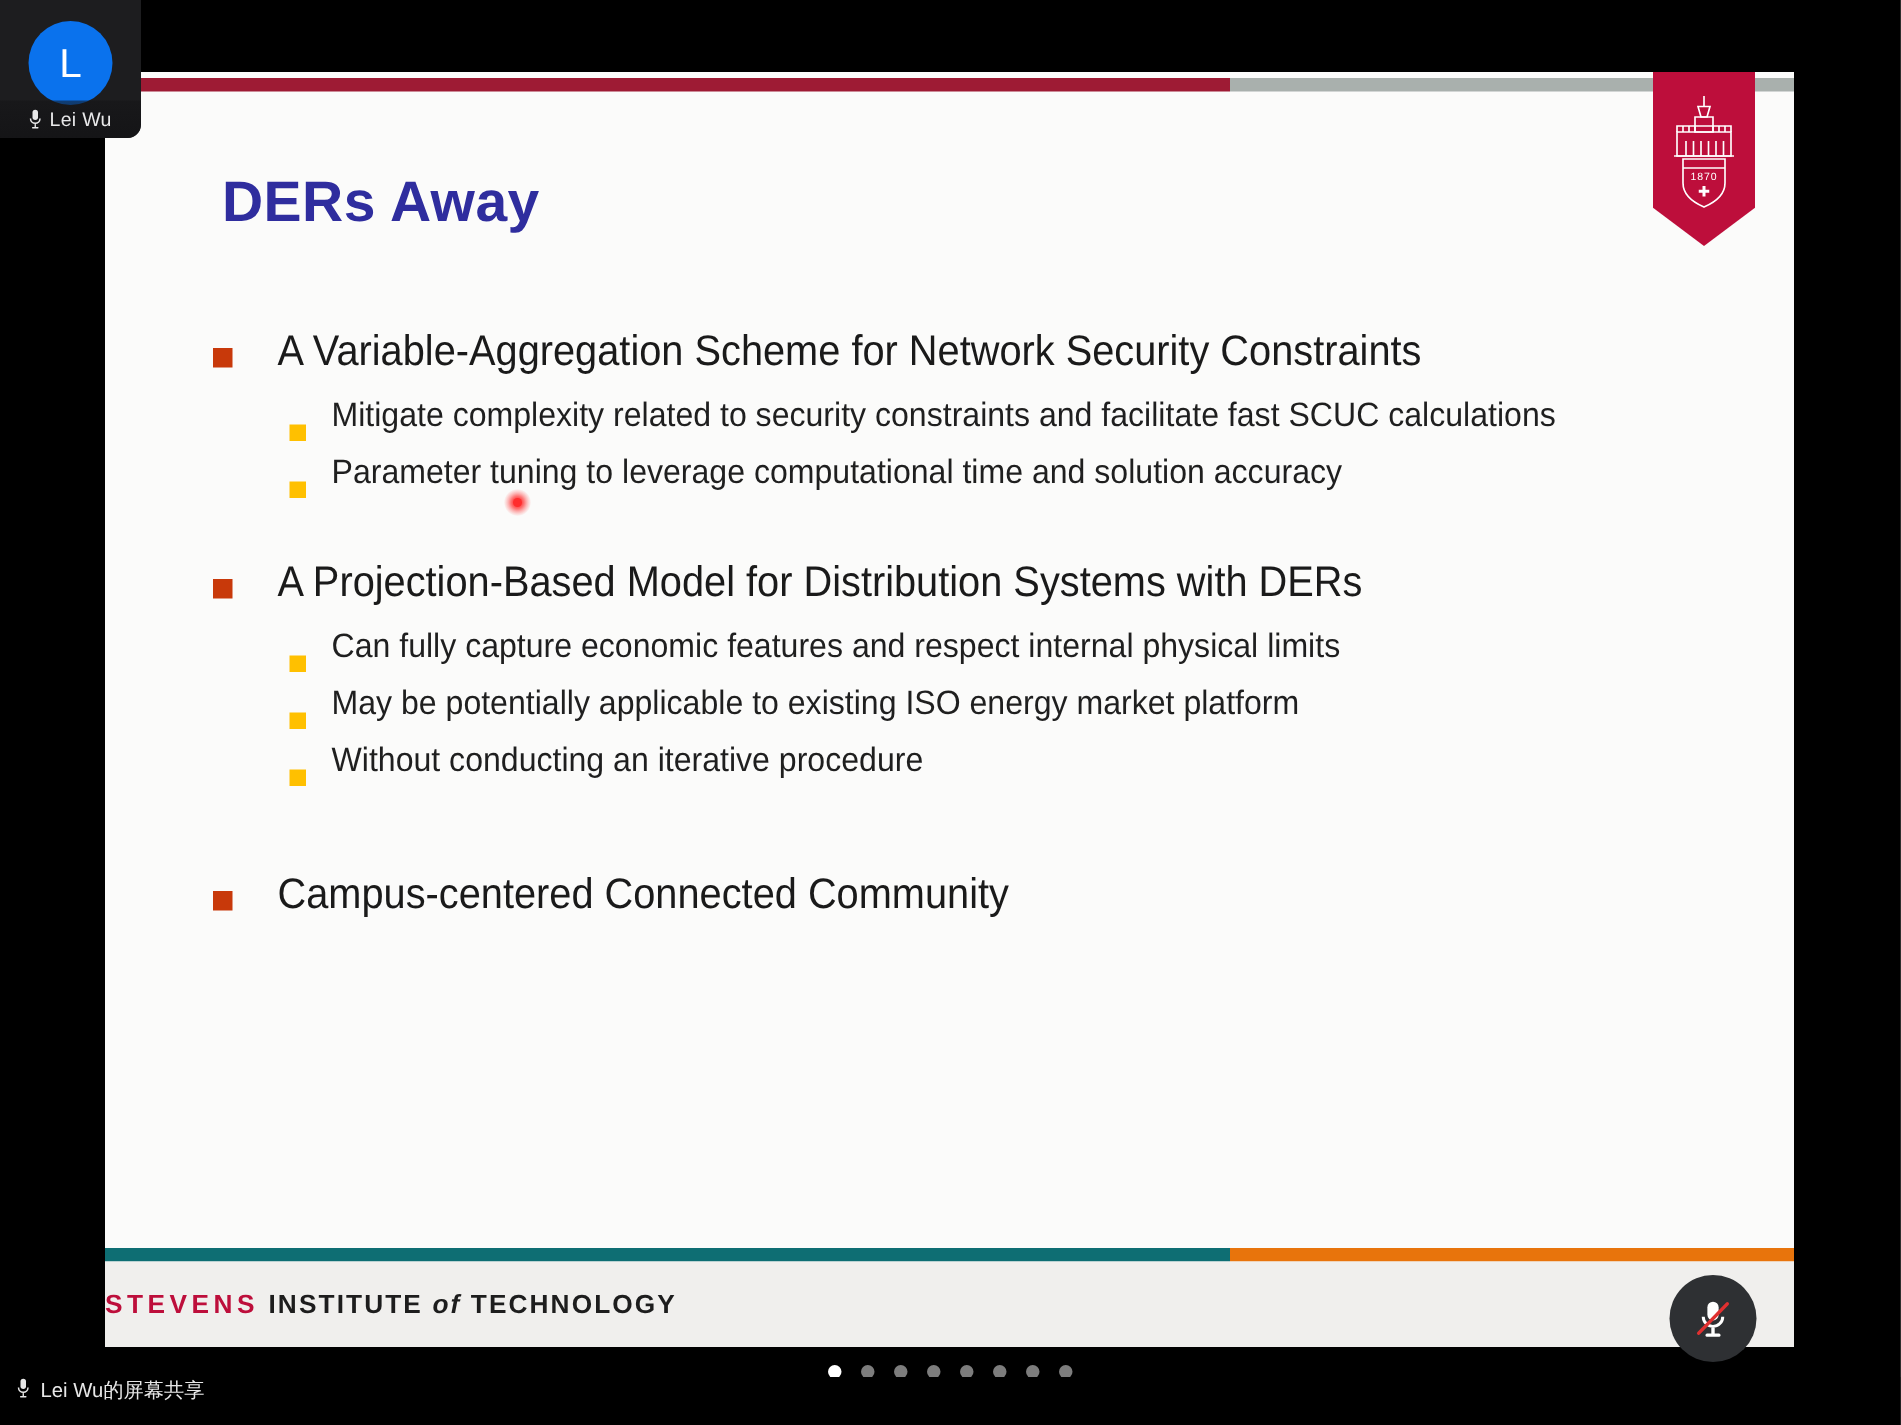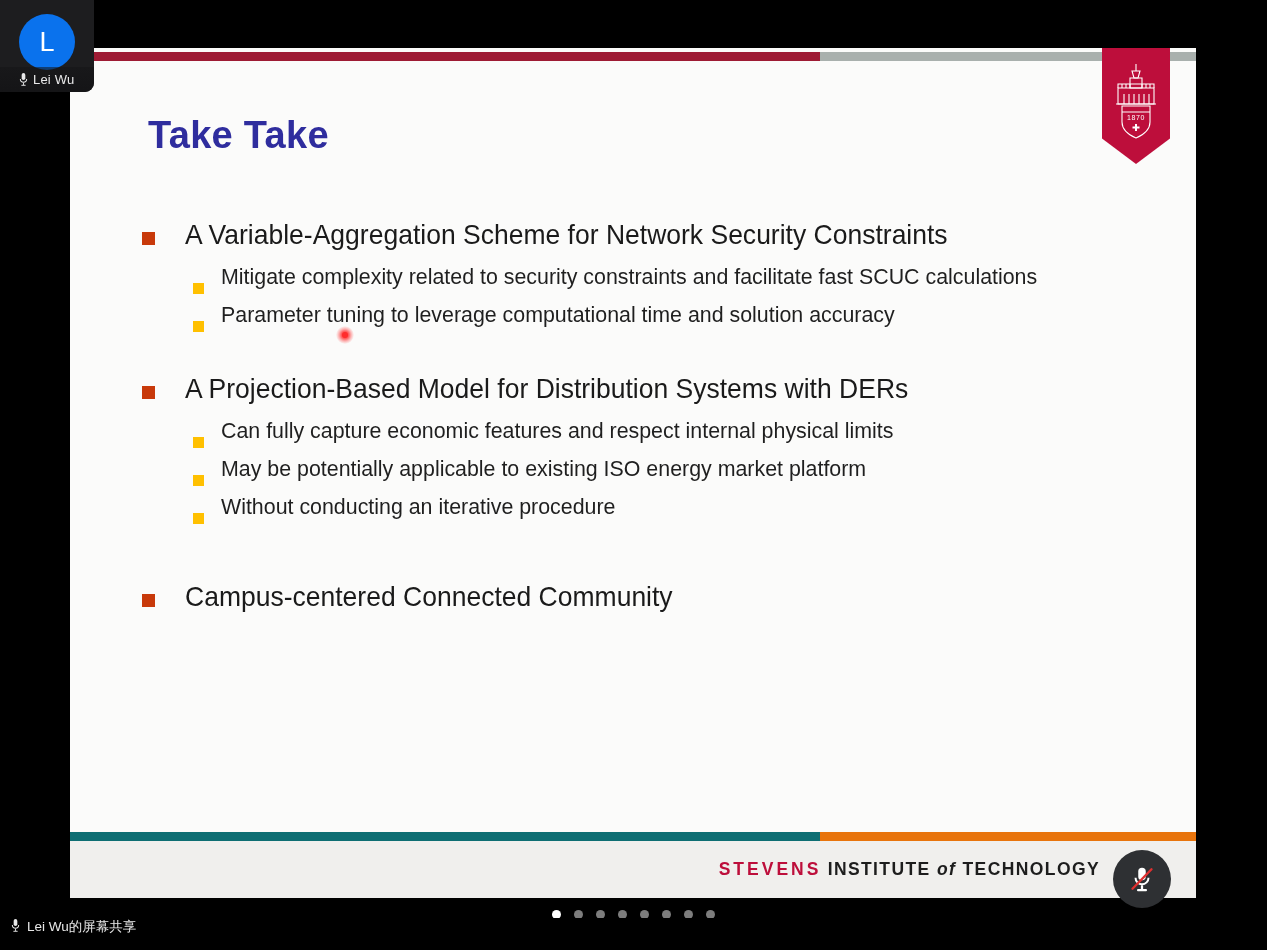--- a/index.html
+++ b/index.html
@@ -152,21 +152,21 @@
   .gap-xl { height: 50px; }
 
   
   .slide-foot-rule { position:absolute; left:0; bottom:57px; width:100%; height:9px; display:flex; }
   .sfr-left  { width: 66.6%; background: #0e6e73; }
   .sfr-right { flex: 1; background: #e8740c; }
 
   .slide-footer {
     position: absolute; left: 0; bottom: 0; width: 100%; height: 57px;
     background: #f0efed;
-    display: flex; align-items: center; justify-content: flex-end;
+    display: flex; align-items: center; justify-content: flex-start;
     padding-right: 96px;
   }
   .wordmark { font-size: 17.5px; font-weight: bold; letter-spacing: 1.4px; white-space: nowrap; }
   .wm-stevens { color: #bd0e3b; letter-spacing: 3px; }
   .wm-rest    { color: #1d1d1d; }
   .wm-of      { font-style: italic; font-weight: bold; }
 
   
   .mute-btn {
     position: absolute;
@@ -251,21 +251,21 @@
           <path d="M20 54 L48 54"></path>
         </g>
         <text x="34" y="62" fill="#ffffff" font-size="7" font-family="Liberation Sans, sans-serif" text-anchor="middle" letter-spacing="0.6">1870</text>
         <g fill="#ffffff">
           <rect x="33" y="66" width="2" height="7"></rect>
           <rect x="30.5" y="68.5" width="7" height="2"></rect>
         </g>
       </svg>
     </div>
 
-    <div class="slide-title">Take Take</div>
+    <div class="slide-title">DERs Away</div>
 
     <div class="body-block">
 
       <div class="sect">
         <div class="l1">
           <div class="bullet-l1"></div>
           <div class="l1-text">A Variable-Aggregation Scheme for Network Security Constraints</div>
         </div>
         <div class="l2">
           <div class="bullet-l2"></div>

